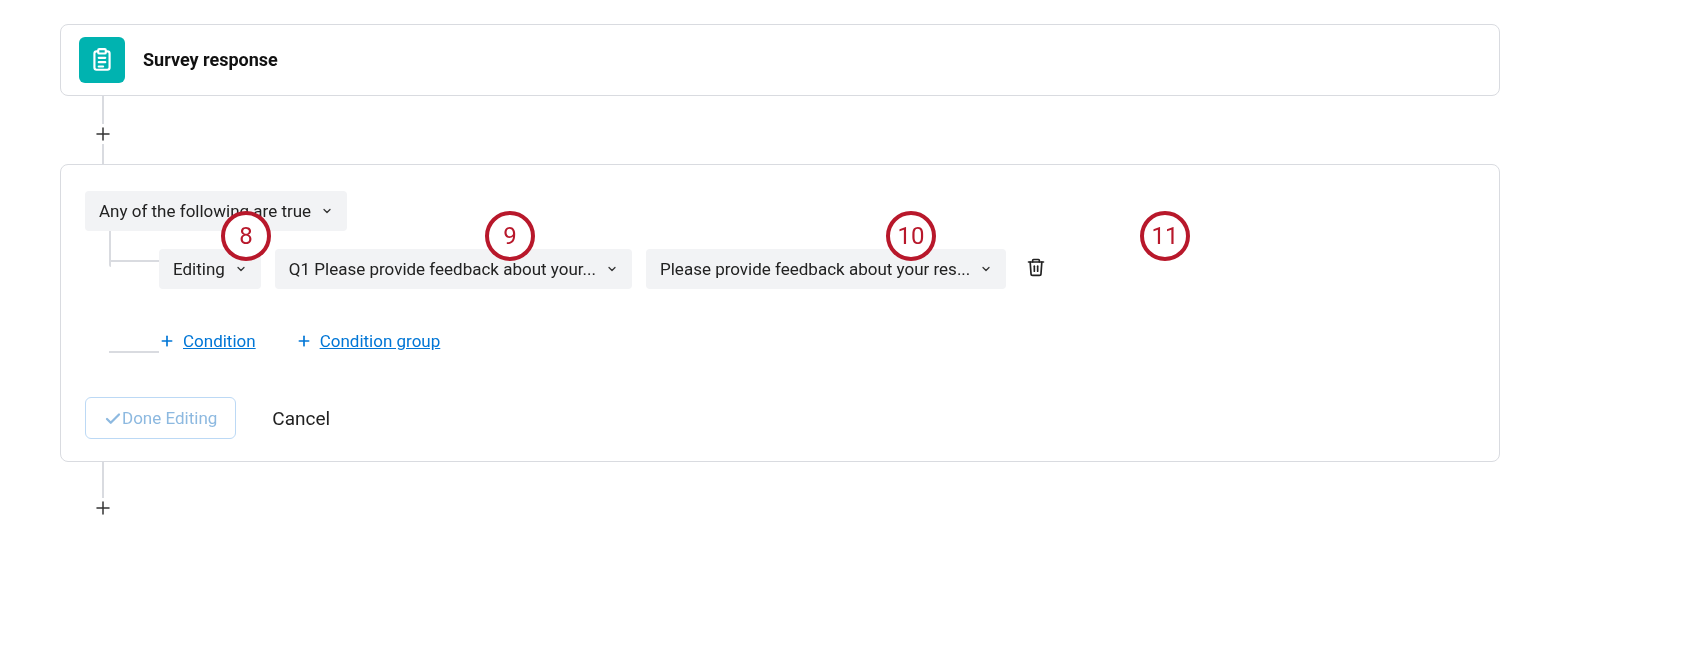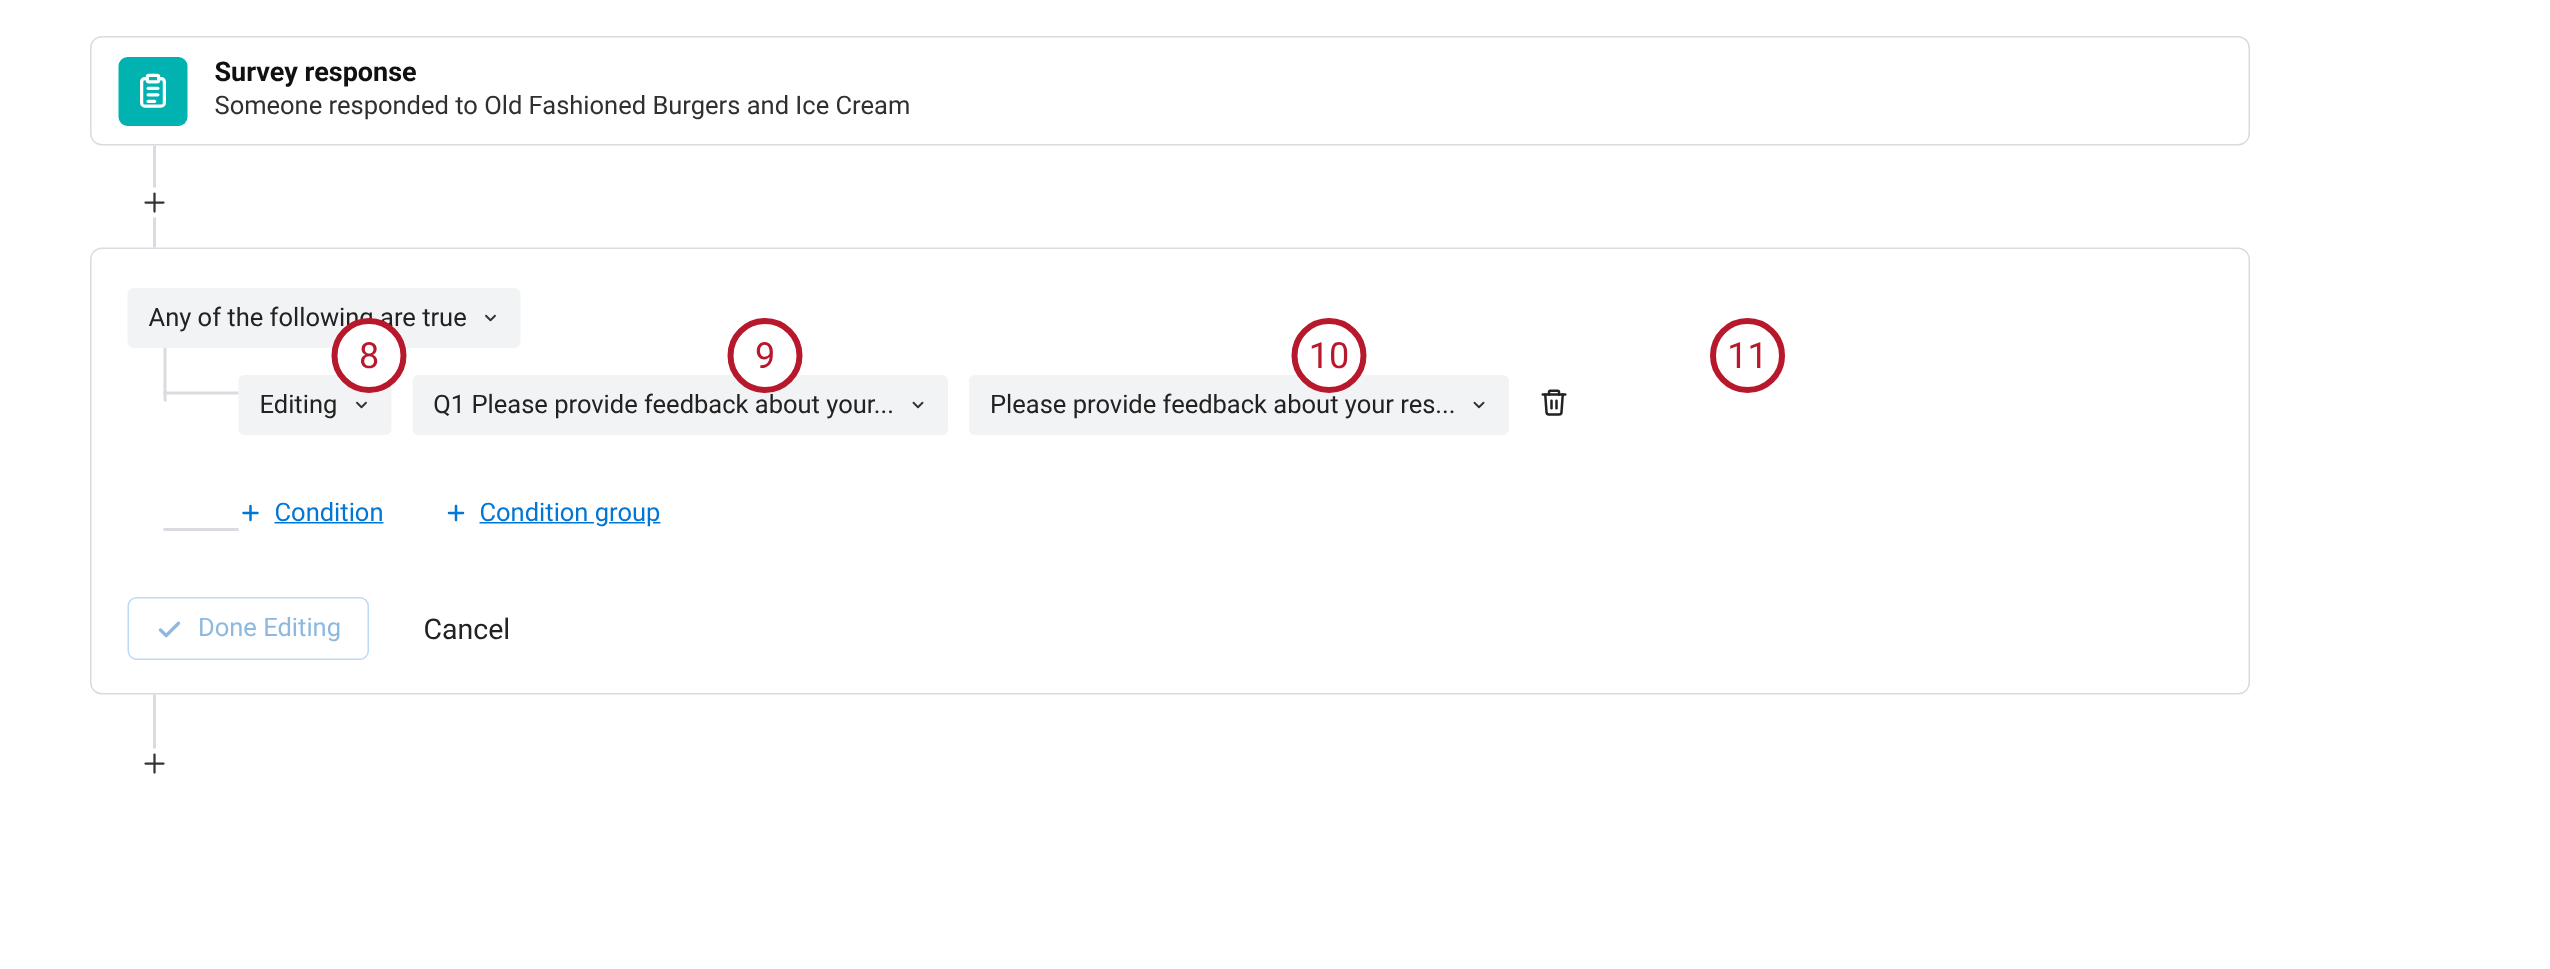--- a/index.html
+++ b/index.html
@@ -191,21 +191,20 @@
   .footer-row {
     display: flex;
     align-items: center;
     gap: 36px;
     margin-top: 46px;
     padding-left: 0;
   }
   .done-btn {
     display: inline-flex;
     align-items: flex-end;
-    gap: 10px;
     border: 1.5px solid #bcd9f5;
     border-radius: 6px;
     padding: 10px 18px;
     color: #8db9e0;
     font-size: 17px;
     cursor: pointer;
     background: #fff;
   }
   .cancel-btn {
     font-size: 19px;
@@ -269,21 +268,20 @@
       <svg viewBox="0 0 24 24" width="26" height="26" fill="none" stroke="#fff" stroke-width="2" stroke-linecap="round" stroke-linejoin="round">
         <rect x="5" y="4" width="14" height="17" rx="2"></rect>
         <rect x="8.5" y="2" width="7" height="4" rx="1" fill="#00b3b0"></rect>
         <line x1="9" y1="10" x2="15" y2="10"></line>
         <line x1="9" y1="14" x2="15" y2="14"></line>
         <line x1="9" y1="18" x2="13" y2="18"></line>
       </svg>
     </div>
     <div class="trigger-text">
       <div class="title">Survey response</div>
-      <div class="sub">Someone responded to Old Fashioned Burgers and Ice Cream</div>
     </div>
   </div>
 
   <div class="connector">
     <div class="vline"></div>
     <div class="plus-btn">
       <svg viewBox="0 0 24 24" width="18" height="18" fill="none" stroke="#333" stroke-width="2" stroke-linecap="round">
         <line x1="12" y1="4" x2="12" y2="20"></line>
         <line x1="4" y1="12" x2="20" y2="12"></line>
       </svg>
@@ -291,21 +289,21 @@
   </div>
 
   <div class="card cond-card" style="position:relative;">
 
     <div class="callout" style="left:160px; top:46px;">
         <span>8</span>
       </div>
     <div class="callout" style="left:424px; top:46px;">
         <span>9</span>
       </div>
-    <div class="callout" style="left:800px; top:46px;">
+    <div class="callout" style="left:825px; top:46px;">
         <span>10</span>
       </div>
     <div class="callout" style="left:1079px; top:46px;">
         <span>11</span>
       </div>
 
     <div class="cond-top-row">
       <div class="dropdown">
         <span>Any of the following are true</span>
         <svg class="chev" viewBox="0 0 24 24" fill="none" stroke="#333" stroke-width="2.5" stroke-linecap="round" stroke-linejoin="round">

